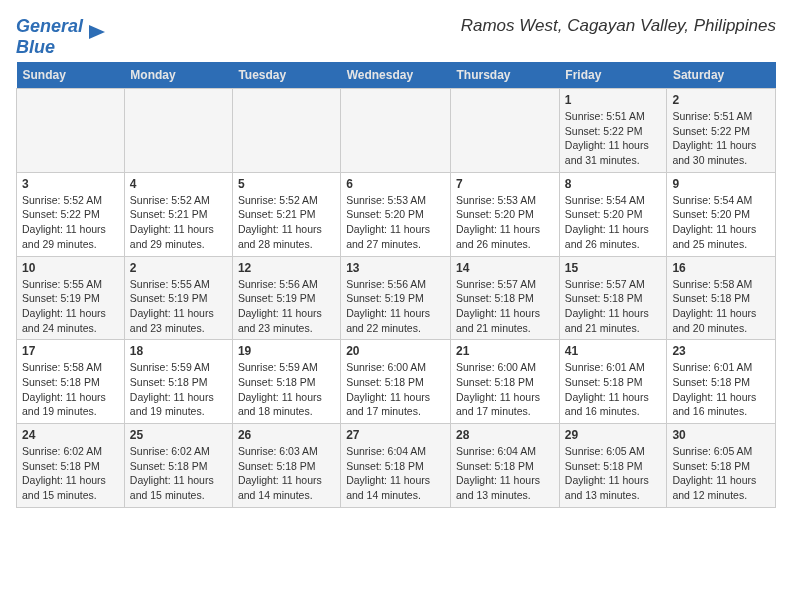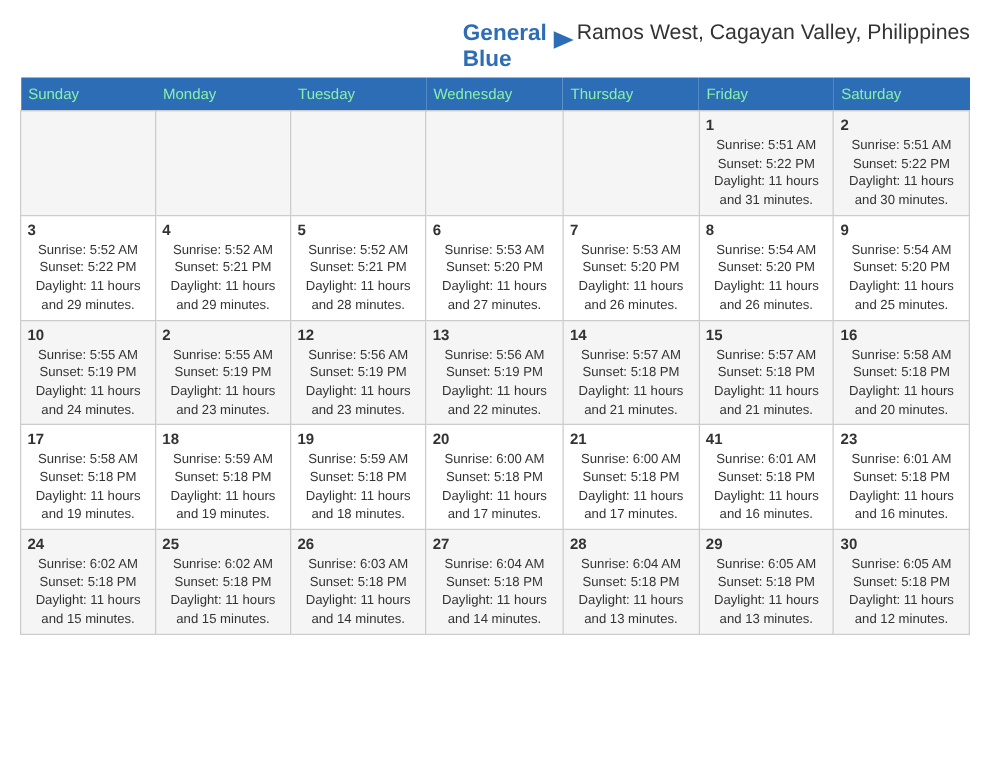--- a/index.html
+++ b/index.html
@@ -5,23 +5,24 @@
     * { box-sizing: border-box; margin: 0; padding: 0; }
     body {
       font-family: Arial, sans-serif;
       background: #fff;
       width: 792px;
       min-height: 612px;
       padding: 16px;
     }
     .header {
       display: flex;
-      justify-content: flex-end;
+      justify-content: space-between;
       align-items: flex-start;
       margin-bottom: 4px;
+      font-style: italic;
     }
     .logo {
       display: flex;
       flex-direction: column;
       align-items: flex-start;
     }
     .title-section {
       text-align: right;
     }
     .month-title {
@@ -33,25 +34,25 @@
       font-size: 17px;
       color: #333;
     }
     table {
       width: 100%;
       border-collapse: collapse;
       font-size: 11px;
     }
     thead tr th {
       background-color: #2d6db5;
-      color: #86efac;
+      color: #e5e5e5;
       text-align: left;
       padding: 6px 6px;
       font-size: 12px;
-      font-weight: normal;
+      font-weight: bold;
     }
     tbody tr td {
       border: 1px solid #ccc;
       vertical-align: top;
       padding: 4px 5px;
       width: 113px;
       height: 72px;
       color: #333;
     }
     tbody tr:nth-child(odd) td {
@@ -63,21 +64,20 @@
     .day-num {
       font-weight: bold;
       font-size: 12px;
       display: block;
       margin-bottom: 2px;
     }
     .day-info {
       font-size: 10.5px;
       line-height: 1.4;
       color: #333;
-      text-align: center;
     }
     td.empty {
       background-color: #f5f5f5;
     }
   </style>
 </head>
 <body>
 
 <div class="header">
   <div class="logo">

